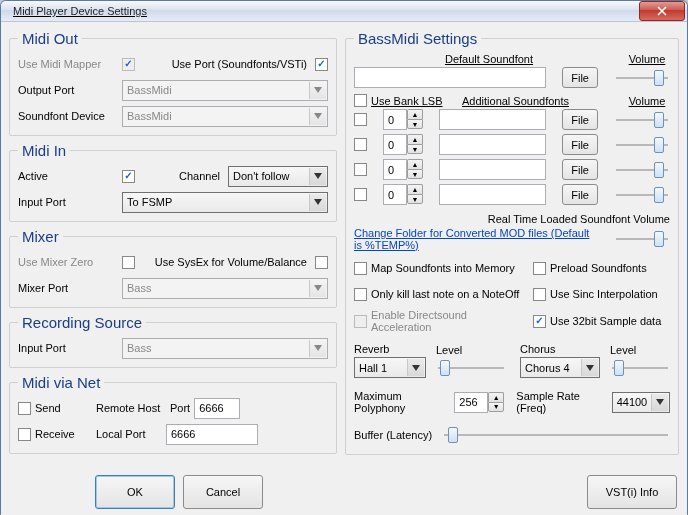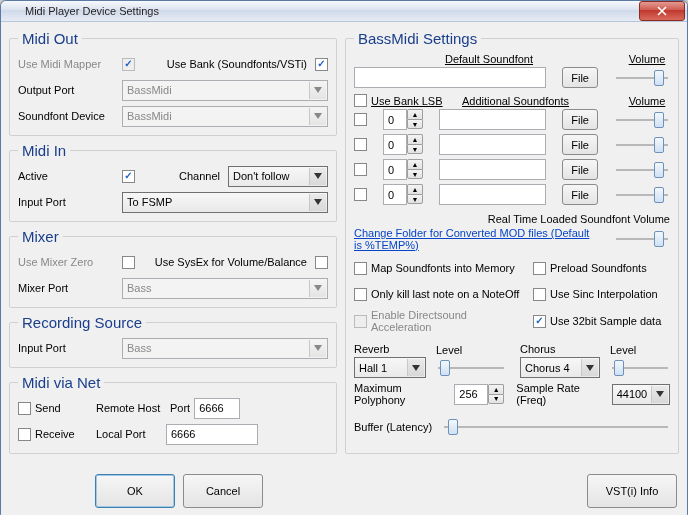--- a/index.html
+++ b/index.html
@@ -1,19 +1,19 @@
 <!DOCTYPE html>
 <html><head>
 <meta charset="utf-8">
 <style>
 * { box-sizing: border-box; margin: 0; padding: 0; font-family: "Segoe UI", Tahoma, sans-serif; font-size: 11px; }
 body { background: #cccccc; width: 688px; height: 515px; overflow: hidden; }
 
 .window { width: 688px; height: 515px; background: #fff; border: 1px solid #5a7aa3; border-radius: 6px 6px 0 0; display: flex; flex-direction: column; box-shadow: 0 0 0 1px rgba(0,0,0,0.05); }
-.titlebar { height: 30px; background: linear-gradient(to bottom, #f6f8fb, #dbe3ef 45%, #cfd9e9 46%, #e6ecf5); display: flex; align-items: center; padding: 0 2px 0 24px; border-radius: 6px 6px 0 0; border-bottom: 1px solid #b9c6da; }
+.titlebar { height: 30px; background: linear-gradient(to bottom, #f6f8fb, #dbe3ef 45%, #cfd9e9 46%, #e6ecf5); display: flex; align-items: center; padding: 0 2px 0 12px; border-radius: 6px 6px 0 0; border-bottom: 1px solid #b9c6da; text-decoration: underline; }
 .title-text { color: #1f1f1f; flex: 1; }
 .close-btn { width: 46px; height: 20px; background: linear-gradient(to bottom,#e29a94,#cf5a4f 45%,#c0392e 46%,#d9695c); border: 1px solid #8b2c23; border-radius: 3px; display:flex; align-items:center; justify-content:center; color:#fff; font-weight:bold; font-size:12px; cursor:pointer;}
 .close-btn svg { width:10px; height:10px; }
 
 .content { flex:1; background:#f0f0f0; padding:8px; display:flex; gap:8px; }
 .col { display:flex; flex-direction:column; }
 .col-left { width: 332px; }
 .col-right { flex:1; }
 
 fieldset.group { border:1px solid #d0d0d0; border-radius:2px; padding:6px 8px 8px 8px; margin-bottom:6px; background:#f0f0f0; }
@@ -78,21 +78,21 @@
   <div class="content">
 
     <div class="col col-left">
 
       <fieldset class="group">
         <legend>Midi Out</legend>
         <div class="row">
           <label class="fld dis">Use Midi Mapper</label>
           <span class="cb dis checked"></span>
           <span style="flex:1"></span>
-          <label class="small-label" style="margin-right:4px">Use Bank (Soundfonts/VSTi)</label>
+          <label class="small-label" style="margin-right:4px">Use Port (Soundfonts/VSTi)</label>
           <span class="cb checked"></span>
         </div>
         <div class="row">
           <label class="fld">Output Port</label>
           <div class="combo dis" style="flex:1">
             <span>BassMidi</span>
             <span class="arrow">
                 <svg class="tri" viewBox="0 0 8 6">
                   <path d="M0 0 L8 0 L4 6 Z" fill="#888"></path>
                 </svg>
@@ -388,21 +388,21 @@
               </div>
           </div>
           <div style="flex:1;margin-left:6px">
             <div>Level</div>
             <div class="volslider" style="width:60px;margin-top:2px">
                 <div class="thumb" style="left:4px"></div>
               </div>
           </div>
         </div>
 
-        <div class="row" style="">
+        <div class="row" style="margin-top:8px">
           <label class="small-label">Maximum Polyphony</label>
           <div class="spinner" style="margin-left:4px">
             <div class="txt" style="width:34px">
                 <span>256</span>
               </div>
             <div class="spinbtns">
                 <div>▲</div>
                 <div>▼</div>
               </div>
           </div>

